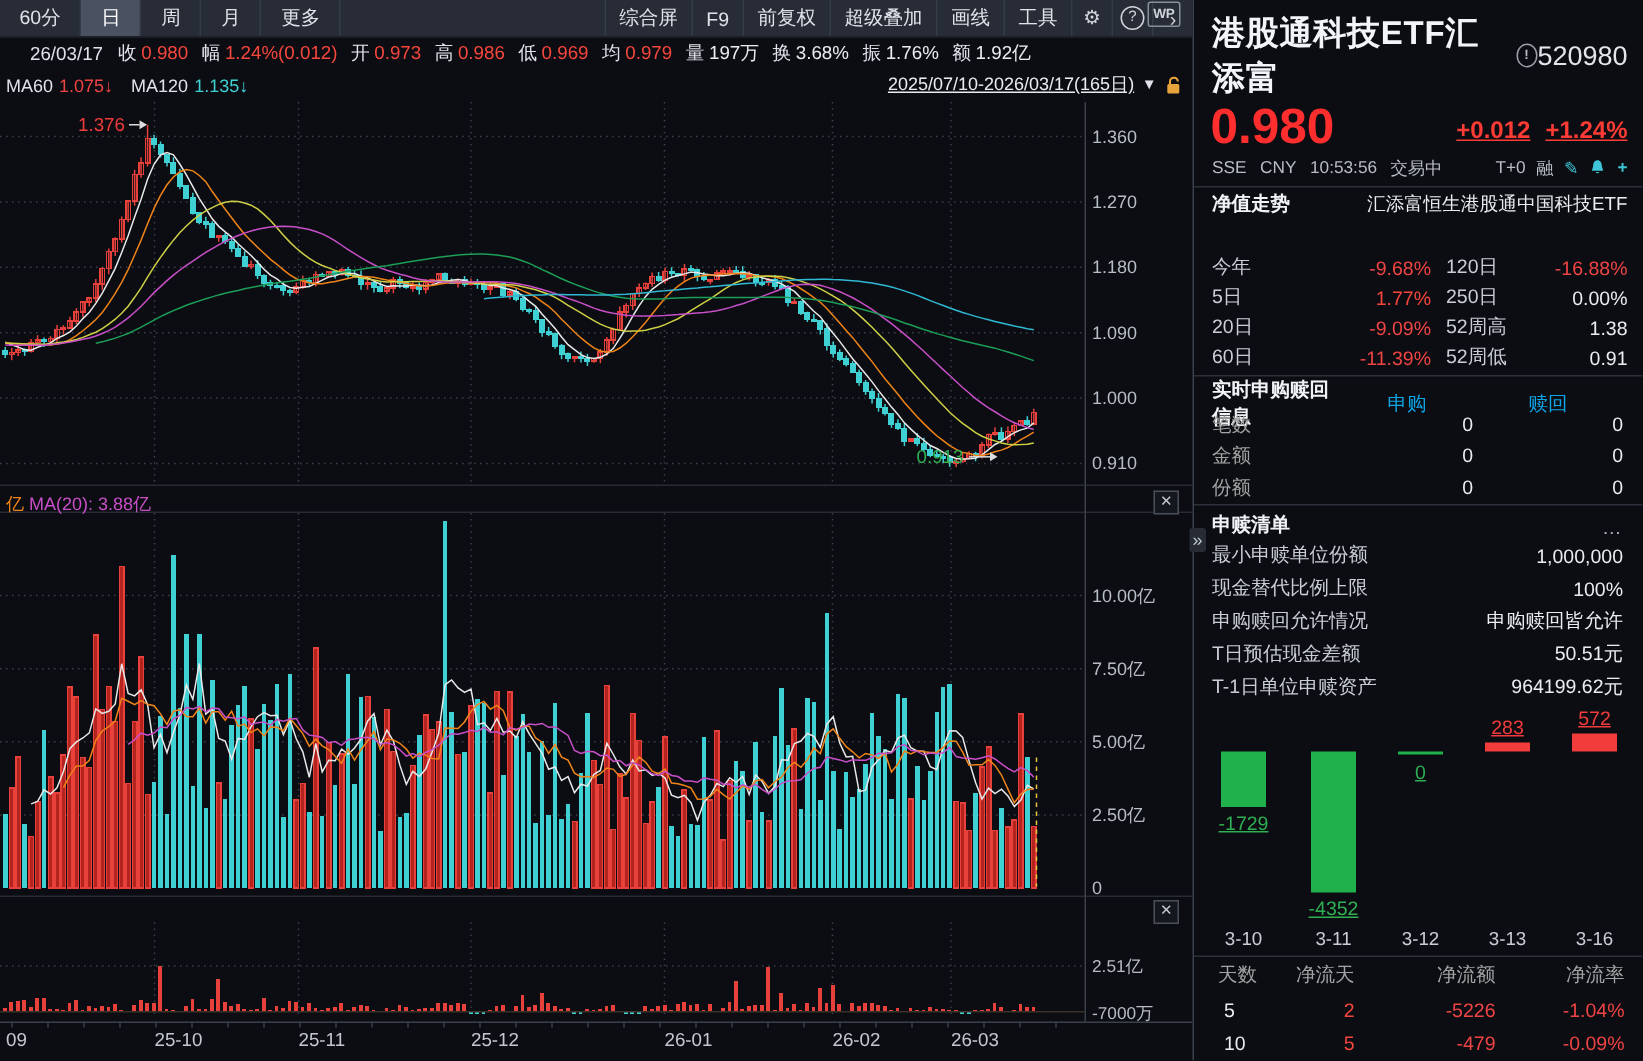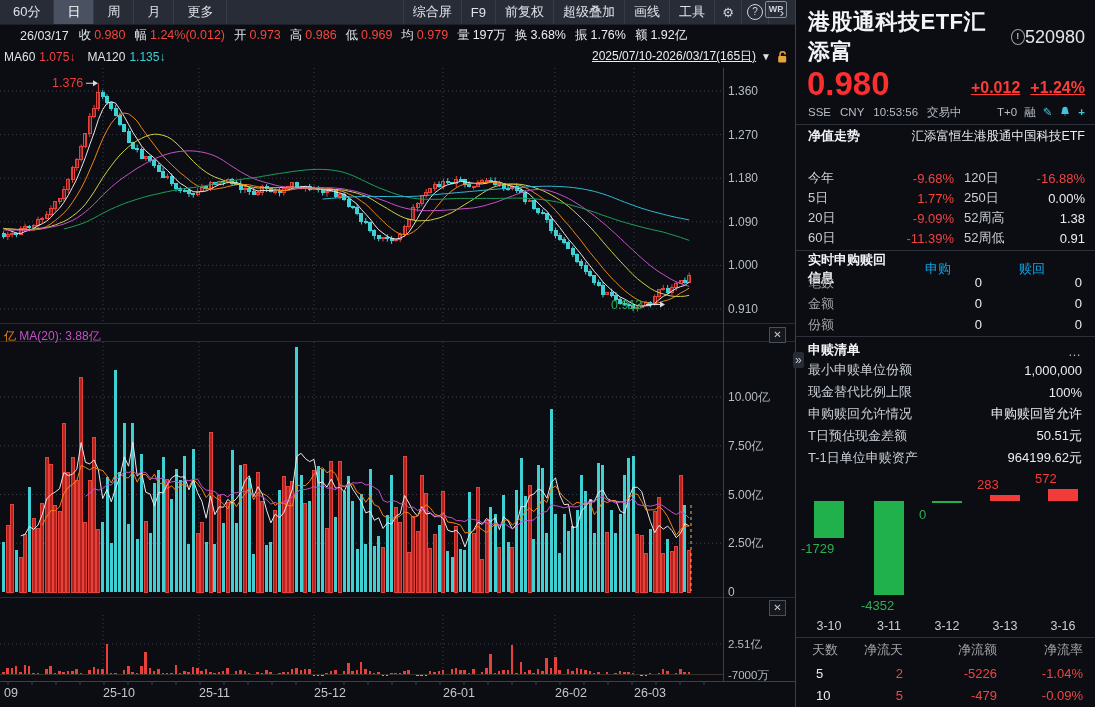--- a/index.html
+++ b/index.html
@@ -67,21 +67,21 @@
   .sub-head{display:flex;align-items:flex-end;height:22px;padding:0 13px 0 12px;border-top:1px solid #2c313b;margin-top:1px;}
   .more-dots{margin-left:auto;color:#aab0b8;letter-spacing:1px;}
   .sub-row{display:flex;align-items:center;height:22px;padding:0 13px 0 12px;}
   .sub-row .l{color:#c9ced6;} .sub-row .v{margin-left:auto;color:#e9ecf0;}
   .flow-head{display:flex;align-items:center;height:23px;padding:0 13px 0 12px;border-top:1px solid #2c313b;}
   .flow-unit{margin-left:auto;font-weight:bold;color:#f0f2f5;}
   .flow-chart{position:relative;height:168px;margin:0 0 0 0;}
   .fbar{position:absolute;width:30px;}
   .fbar.pos{background:#f23b3b;} .fbar.neg{background:#21b14c;}
   .fzero{position:absolute;width:30px;height:2px;background:#21b14c;}
-  .flabel{position:absolute;font-size:13px;width:56px;}
+  .flabel{position:absolute;font-size:13px;text-align:center;width:56px;text-decoration:underline;}
   .flabel.pos{color:#f23b3b;} .flabel.neg{color:#2fae52;}
   .fx{position:absolute;font-size:12.5px;color:#c9ced6;text-align:center;width:56px;}
   .ft-head{display:grid;grid-template-columns:52px 1fr 94px 86px;height:24px;align-items:center;
     padding:0 12px 0 16px;border-top:1px solid #2c313b;color:#a3a3a3;}
   .ft-head .r{text-align:right;}
   .ft-row{display:grid;grid-template-columns:52px 1fr 94px 86px;height:22px;align-items:center;padding:0 12px 0 16px;}
   .ft-row .days{color:#e9ecf0;padding-left:4px;}
   .ft-row .r{text-align:right;}
   .collapse{position:absolute;left:-3px;top:352px;color:#c6cbd2;font-size:12px;background:#262b34;
     padding:1px 2px;border-radius:2px;z-index:5;}

